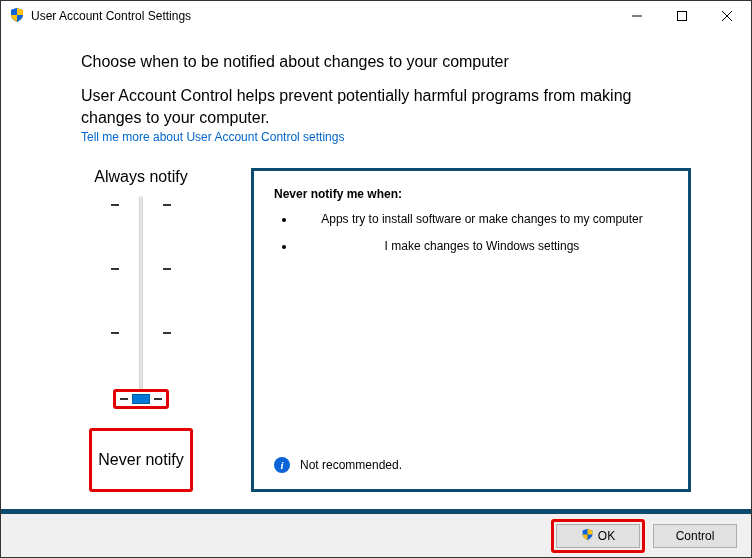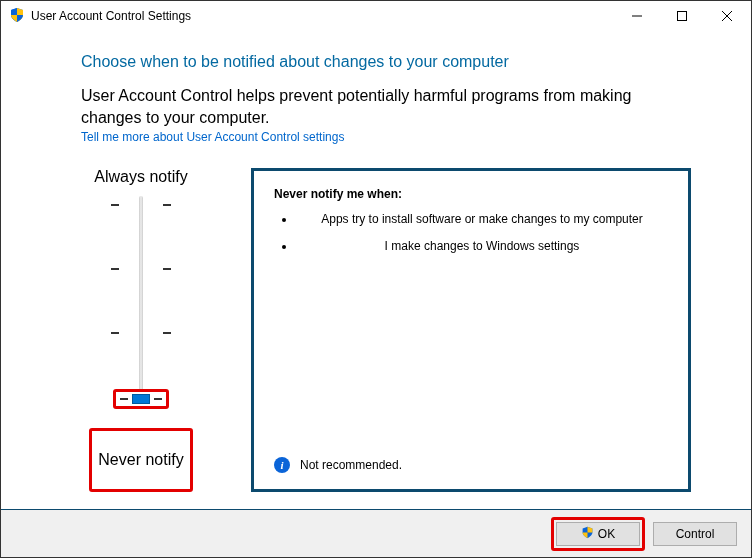--- a/index.html
+++ b/index.html
@@ -32,21 +32,21 @@
     width: 45px; height: 28px;
     display: flex; align-items: center; justify-content: center;
     font-family: inherit;
   }
   .content {
     flex: 1;
     padding: 22px 60px 10px 80px;
     position: relative;
   }
   .heading {
-    color: #0369a1;
+    color: #000000;
     font-size: 16px;
     font-weight: normal;
     margin: 0 0 14px 0;
   }
   .desc {
     font-size: 16px;
     margin: 0 0 2px 0;
     line-height: 1.35;
   }
   .link {
@@ -169,21 +169,21 @@
     color: #fff;
     font-weight: bold;
     font-size: 11px;
     display: flex; align-items: center; justify-content: center;
     font-style: italic;
     font-family: Georgia, serif;
   }
   .button-bar {
     height: 48px;
     background: #f0f0f0;
-    border-top: 1px solid #0c4a6e;
+    border-top: 5px solid #0c4a6e;
     display: flex;
     justify-content: flex-end;
     align-items: center;
     padding: 0 14px;
     gap: 8px;
   }
   .btn {
     min-width: 84px;
     height: 24px;
     border: 1px solid #adadad;

